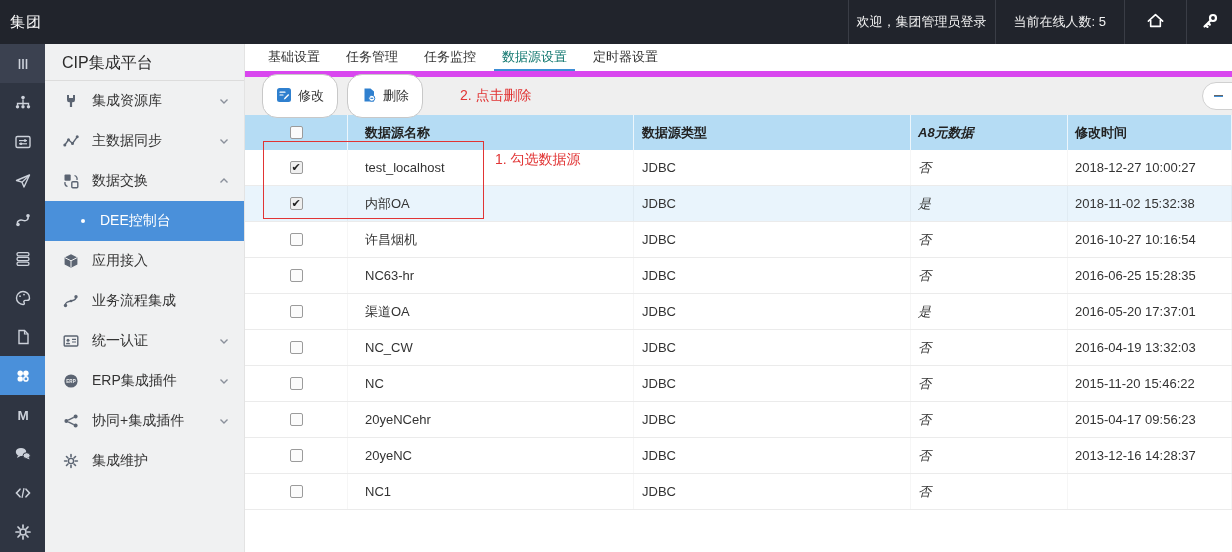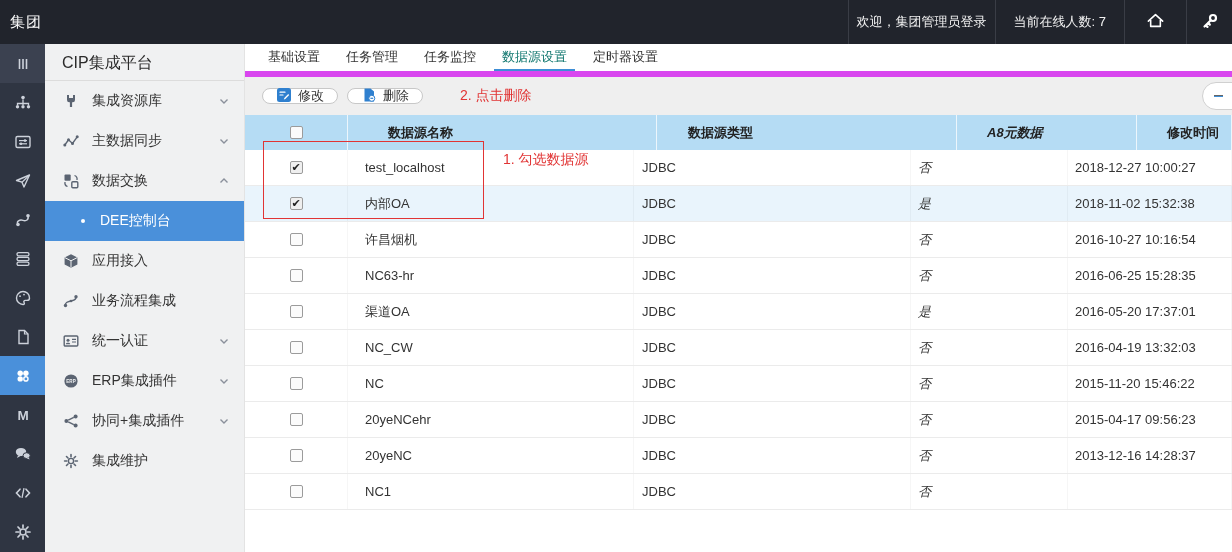--- a/index.html
+++ b/index.html
@@ -36,51 +36,51 @@
   .sb-item.active .dot { width:4px; height:4px; border-radius:50%; background:#fff; margin-right:15px; }
 
   
   .main { flex:1; background:#fff; position:relative; overflow:visible; }
 
   .tabs { height:33px; background:#fff; border-bottom:6px solid #d946ef; display:flex; align-items:stretch; padding-left:10px; }
   .tab { display:flex; align-items:center; padding:0 8px; margin:0 5px; font-size:13px; color:#333; cursor:pointer; border-bottom:2px solid transparent; }
   .tab.active { color:#0f766e; border-bottom-color:#3e8ed6; }
 
   .toolbar { height:38px; background:#efefef; display:flex; align-items:center; padding-left:17px; position:relative; }
-  .tbtn { height:16px; border:1px solid #c8c8c8; border-radius:15px; background:#fff; display:inline-flex; align-items:center; gap:6px; padding:0 13px; font-size:13px; color:#333; cursor:pointer; margin-right:9px; font-family:inherit; }
+  .tbtn { height:44px; border:1px solid #c8c8c8; border-radius:15px; background:#fff; display:inline-flex; align-items:center; gap:6px; padding:0 13px; font-size:13px; color:#333; cursor:pointer; margin-right:9px; font-family:inherit; }
   .ann2 { color:#e13434; font-size:14px; margin-left:28px; }
   .pill-partial { position:absolute; right:-16px; top:5px; width:46px; height:28px; background:#fff; border:1px solid #d0d0d0; border-radius:14px; display:flex; align-items:center; padding-left:11px; cursor:pointer; }
   .pill-partial .dash { width:9px; height:2px; background:#666; border-bottom:1px solid #3e8ed6; }
 
   .thead, .trow { display:grid; grid-template-columns:103px 286px 277px 157px 1fr; align-items:stretch; }
-  .thead { height:35px; background:#b5dcf4; font-size:13px; font-weight:700; color:#222;gap:23px; }
+  .thead { height:35px; background:#b5dcf4; font-size:13px; font-weight:700; color:#222; }
   .thead > div { display:flex; align-items:center; border-right:1px solid rgba(255,255,255,.75); }
   .trow { height:36px; font-size:13px; color:#333; background:#fff; border-bottom:1px solid #ebebeb; }
   .trow > div { display:flex; align-items:center; border-right:1px solid rgba(0,0,0,.035); }
   .trow.hl { background:#e9f4fc; }
   .c-check { justify-content:center; }
   .c-name { padding-left:17px; }
   .c-type { padding-left:8px; }
   .c-a8   { padding-left:7px;font-style:italic; }
   .c-time { padding-left:7px; }
 
   .cb { width:13px; height:13px; border:1px solid #9b9b9b; border-radius:2px; background:#fbfbfb; display:flex; align-items:center; justify-content:center; font-size:11px; line-height:11px; color:#222; cursor:pointer; }
   .cb.on { background:#efefef; }
 
   .ann-rect { position:absolute; left:18px; top:97px; width:221px; height:78px; border:1px solid #e13434; pointer-events:none; z-index:6; }
-  .ann1 { position:absolute; left:258px; top:107px; color:#e13434; font-size:14px; z-index:6; }
+  .ann1 { position:absolute; left:250px; top:107px; color:#e13434; font-size:14px; z-index:6; }
 </style>
 </head>
 <body>
 
 <header class="topbar">
   <div class="brand">集团</div>
   <div class="topbar-right">
     <div class="tsec welcome">欢迎，集团管理员登录</div>
-    <div class="tsec online">当前在线人数: 7</div>
+    <div class="tsec online">当前在线人数: 5</div>
     <div class="tsec ibtn">
       <span><svg width="21" height="21" viewBox="0 0 20 20">
             <path d="M3.2,10.6 L10,4.4 L16.8,10.6 M5.4,9.6 V15.6 H14.6 V9.6" fill="none" stroke="#fff" stroke-width="1.5" stroke-linecap="round" stroke-linejoin="round"></path>
           </svg></span>
     </div>
     <div class="tsec ibtn">
       <span><svg width="20" height="20" viewBox="0 0 20 20">
             <circle cx="13" cy="7" r="3" fill="none" stroke="#fff" stroke-width="2.2"></circle>
             <path d="M10.8,9.2 L4.5,15.5 M5.8,14.2 l1.7,1.7 M8.1,11.9 l1.7,1.7" stroke="#fff" stroke-width="2.2" stroke-linecap="round"></path>
           </svg></span>

